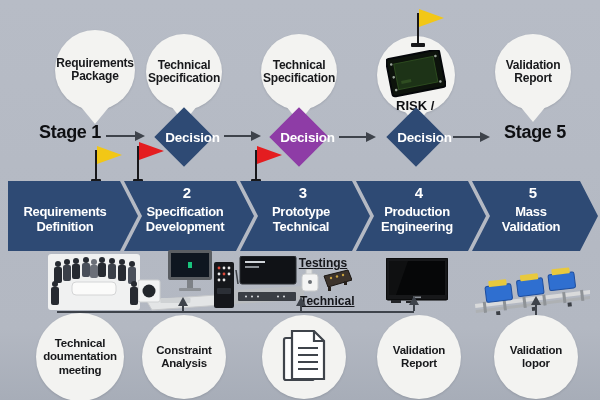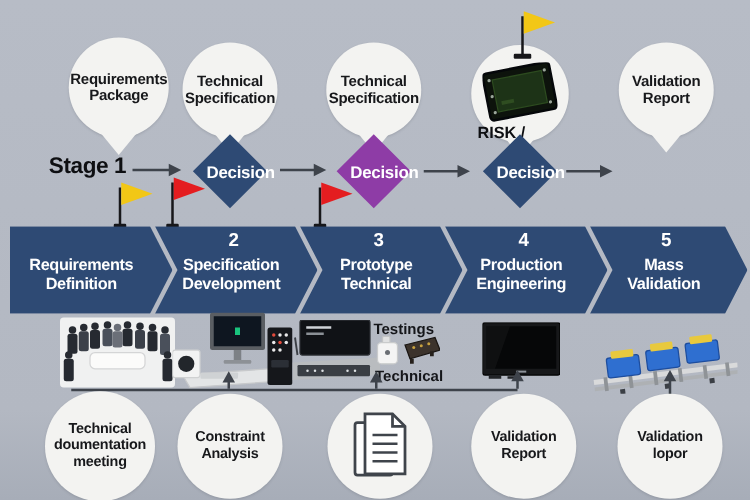--- a/index.html
+++ b/index.html
@@ -44,21 +44,21 @@
     border-bottom:9px solid transparent;}
   .flag-yellow{border-left:25px solid #f2c716;}
   .flag-red{border-left:25px solid #e41d20;}
   .polebase{position:absolute;background:#17171a;border-radius:1px;}
   
   .hline{position:absolute;height:2px;background:#3e434b;}
   .vstub{position:absolute;width:2px;background:#3e434b;}
   .uphead{position:absolute;width:0;height:0;border-left:5px solid transparent;
     border-right:5px solid transparent;border-bottom:9px solid #3e434b;}
   
-  .eqlabel{position:absolute;color:#15161a;font-weight:700;font-size:12px;text-align:center;}
+  .eqlabel{position:absolute;color:#15161a;font-weight:700;font-size:12px;text-align:center;text-decoration:underline;}
   
   .circle{position:absolute;background:#f3f3f1;border-radius:50%;
     display:flex;align-items:center;justify-content:center;text-align:center;
     color:#17181b;font-weight:700;font-size:11.5px;line-height:1.15;
     letter-spacing:-0.2px;white-space:pre-line;box-shadow:0 1px 2px rgba(60,65,75,.18);}
 </style>
 </head>
 <body>
 
 <div id="stage">
@@ -109,29 +109,30 @@
 
   <div class="harrow" style="left:224px;top:135px;width:28px;"></div>
 
   <div class="decision" style="left:270px;top:108px;">
     <div class="dshape d-purple"></div>
     <div class="dlabel">Decision</div>
   </div>
 
   <div class="harrow" style="left:339px;top:136px;width:28px;"></div>
 
-  <div class="risktxt" style="left:346px;top:98px;padding-left:36px;">RISK /</div>
+  <div class="risktxt" style="left:360px;top:98px;padding-left:36px;">RISK /</div>
 
   <div class="decision" style="left:387px;top:108px;">
     <div class="dshape d-navy"></div>
     <div class="dlabel">Decision</div>
   </div>
 
   <div class="harrow" style="left:453px;top:136px;width:28px;"></div>
 
+  <div class="stagetxt" style="left:495px;top:122px;width:80px;">Stage 5</div>
 
   <div class="pole" style="left:95px;top:150px;height:33px;"></div>
   <div class="polebase" style="left:91px;top:179px;width:10px;height:4px;"></div>
   <div class="flagtri flag-yellow" style="left:97px;top:146px;"></div>
 
   <div class="pole" style="left:137px;top:146px;height:37px;"></div>
   <div class="polebase" style="left:133px;top:179px;width:10px;height:4px;"></div>
   <div class="flagtri flag-red" style="left:139px;top:142px;"></div>
 
   <div class="pole" style="left:255px;top:150px;height:33px;"></div>

